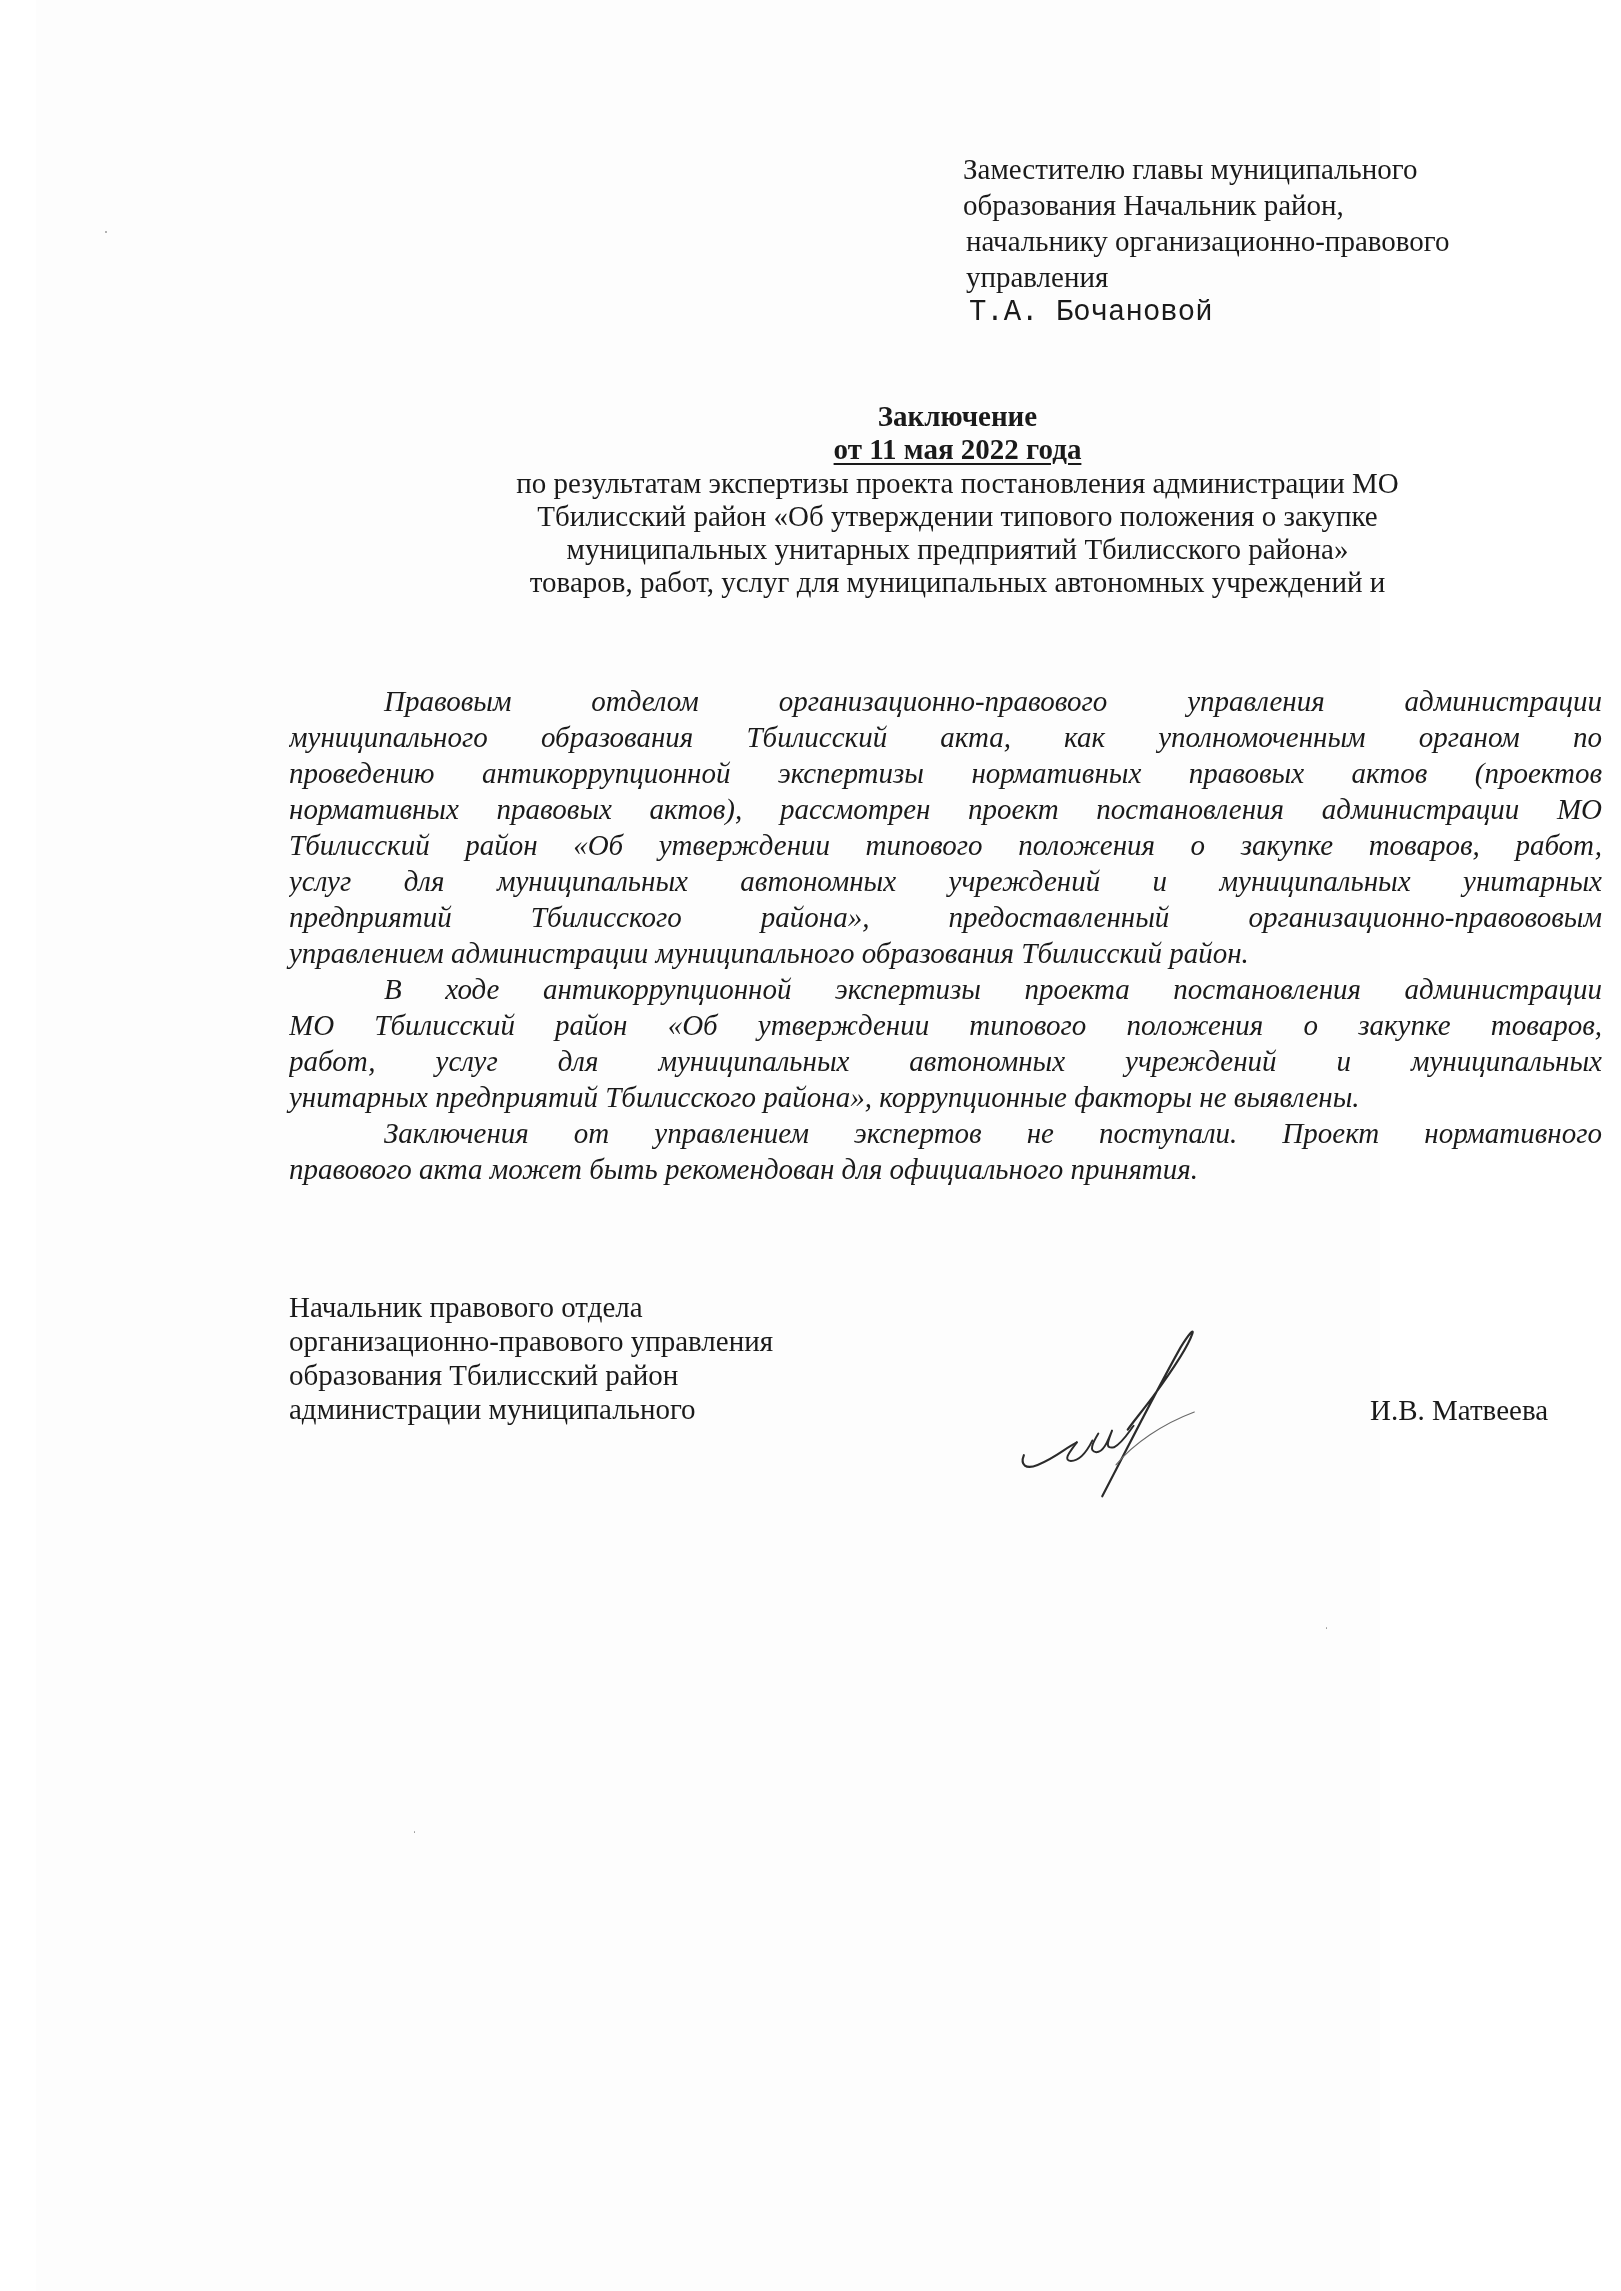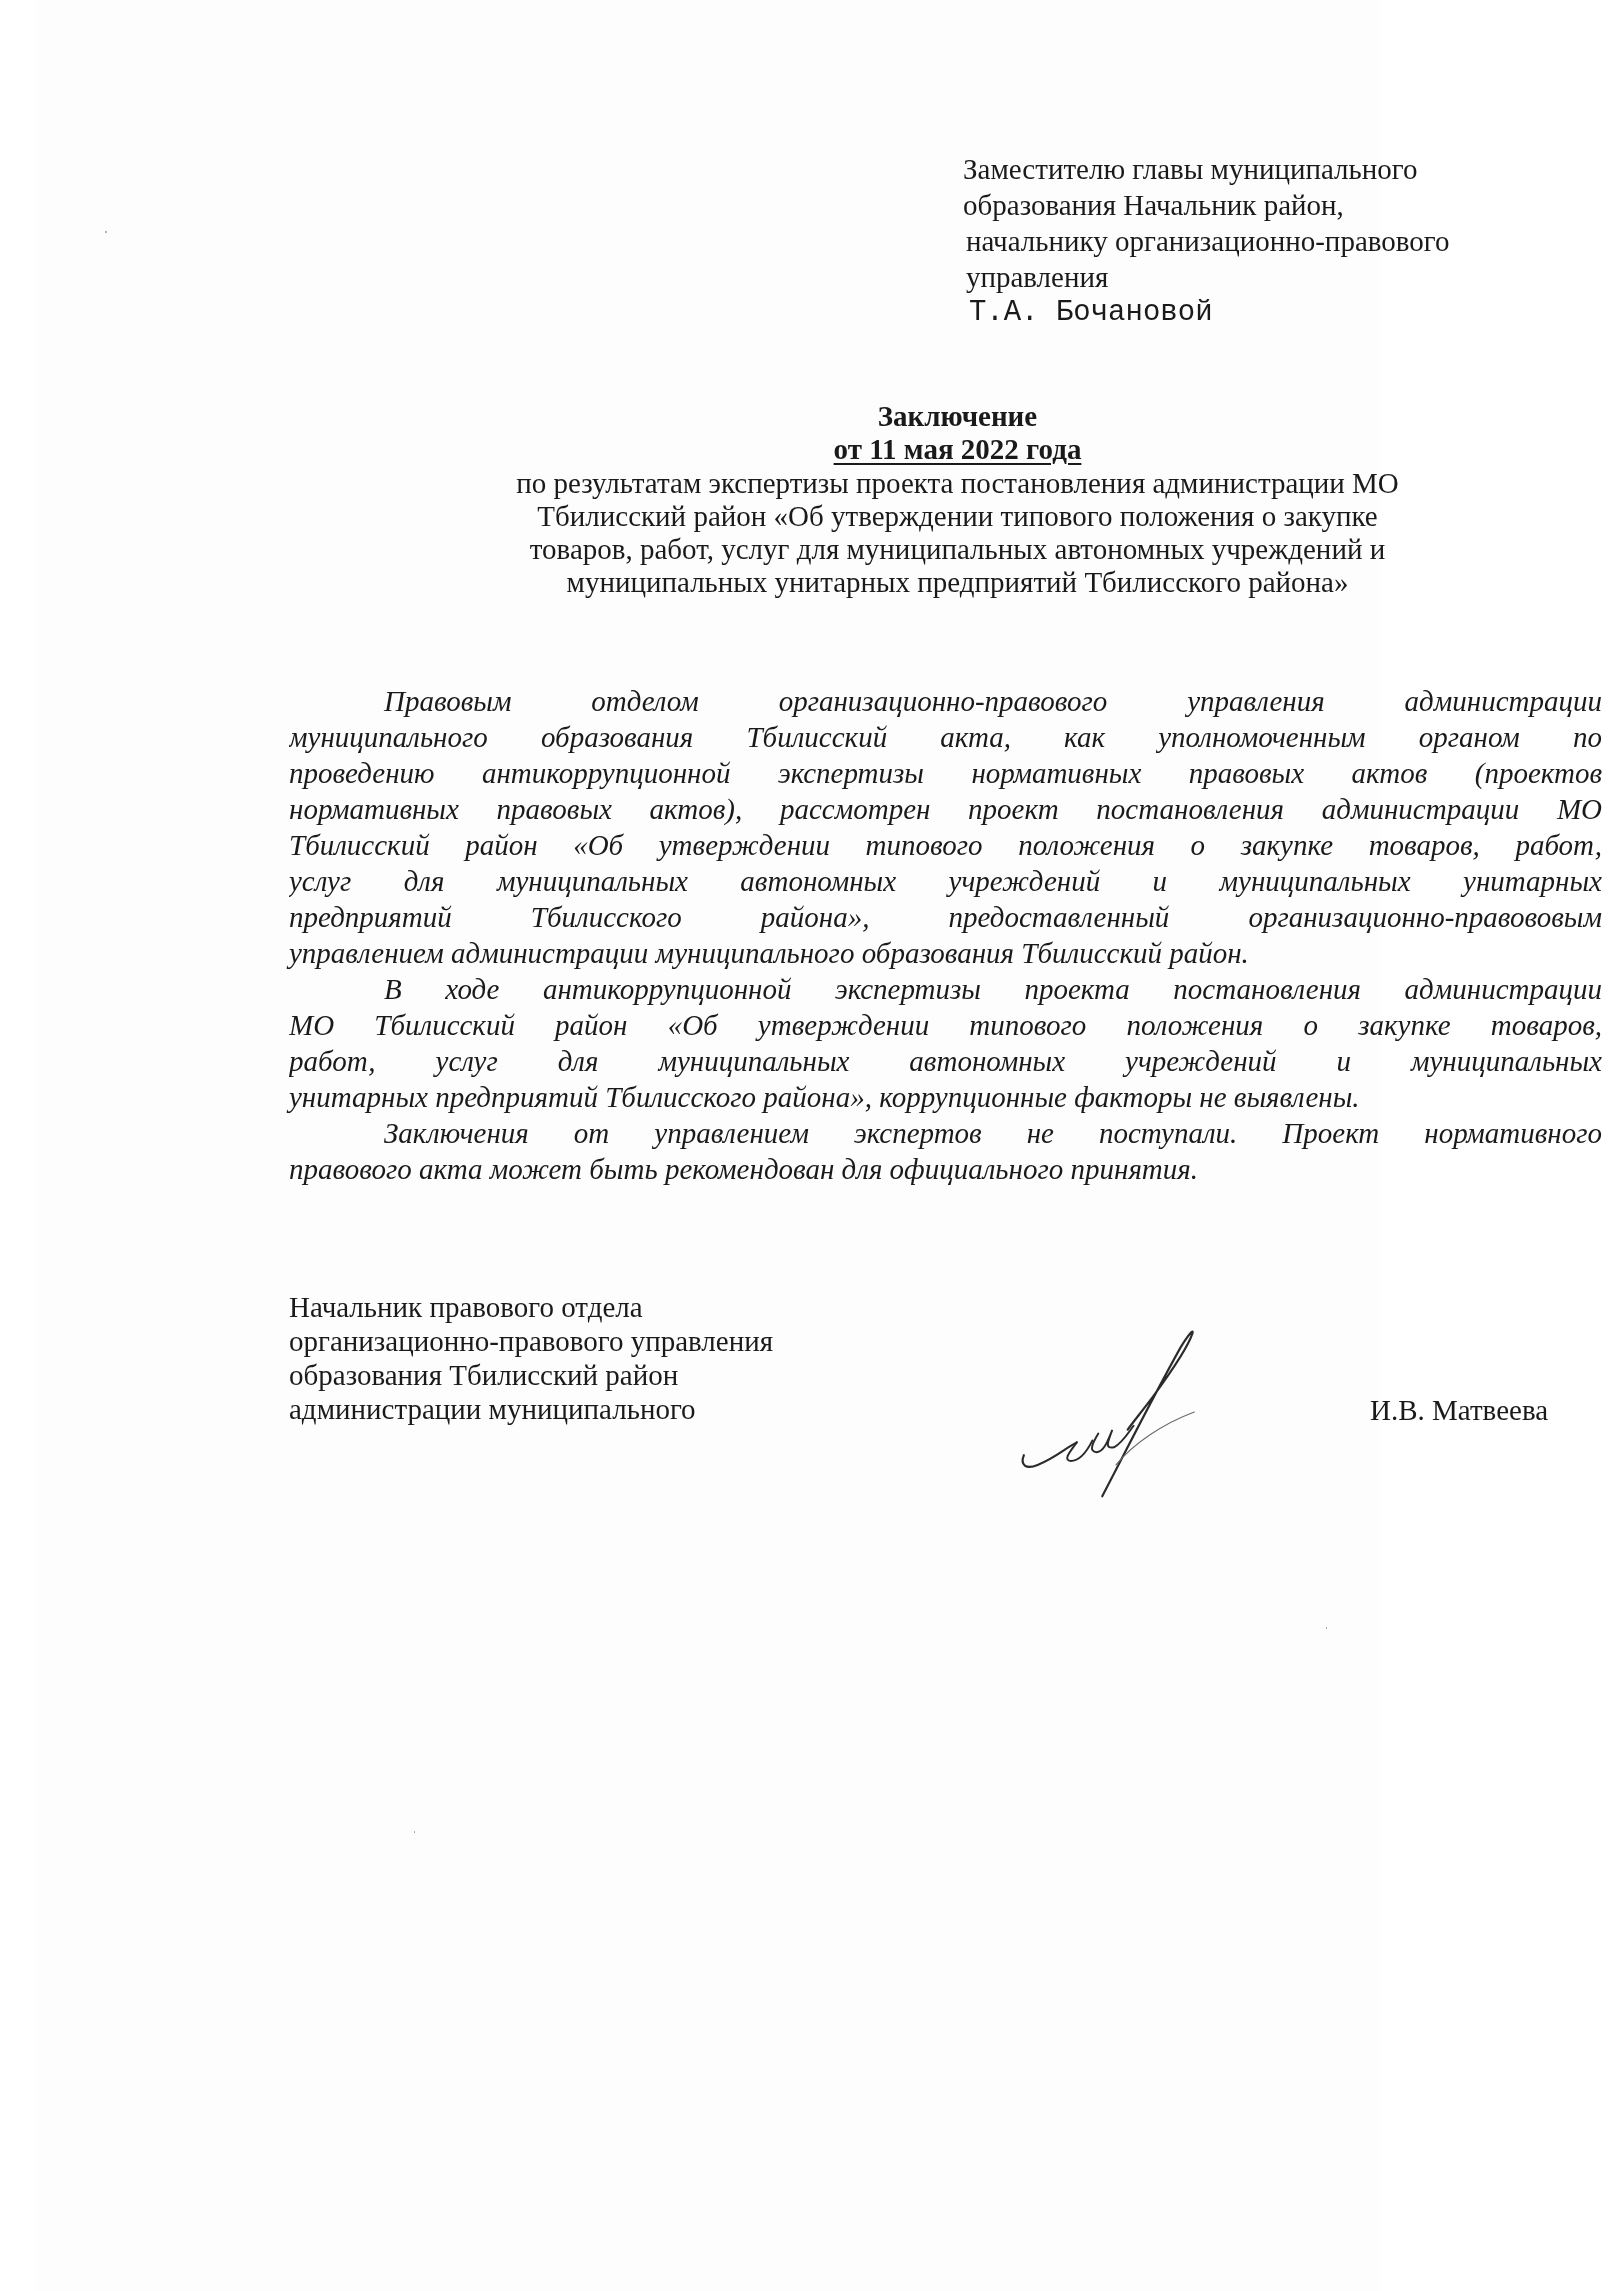--- a/index.html
+++ b/index.html
@@ -135,22 +135,22 @@
     <span class="line l4">управления</span>
     <span class="line l5">Т.А. Бочановой</span>
   </div>
 
   <div class="title-block">
     <span class="doc-title">Заключение</span>
     <span class="doc-date">от 11 мая 2022 года</span>
     <div class="doc-subject">
       <span class="line">по результатам экспертизы проекта постановления администрации МО</span>
       <span class="line">Тбилисский район «Об утверждении типового положения о закупке</span>
+      <span class="line">муниципальных унитарных предприятий Тбилисского района»</span>
       <span class="line">товаров, работ, услуг для муниципальных автономных учреждений и</span>
-      <span class="line">муниципальных унитарных предприятий Тбилисского района»</span>
     </div>
   </div>
 
   <div class="body-text">
     <div>
       <span class="line indent" style="white-space: normal; overflow: hidden;">Правовым отделом организационно-правового управления администрации</span>
       <span class="line" style="white-space: normal; overflow: hidden;">муниципального образования Тбилисский акта, как уполномоченным органом по</span>
       <span class="line" style="white-space: normal; overflow: hidden;">проведению антикоррупционной экспертизы нормативных правовых актов (проектов</span>
       <span class="line" style="white-space: normal; overflow: hidden;">нормативных правовых актов), рассмотрен проект постановления администрации МО</span>
       <span class="line" style="white-space: normal; overflow: hidden;">Тбилисский район «Об утверждении типового положения о закупке товаров, работ,</span>

